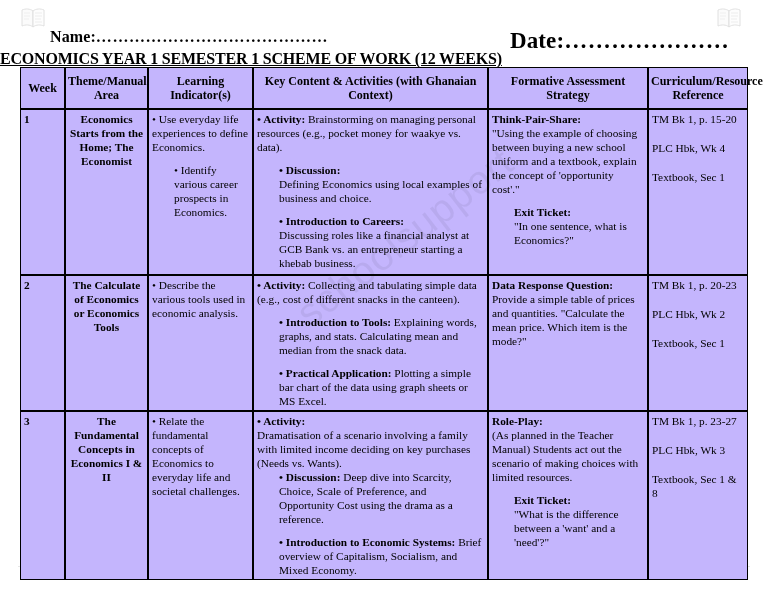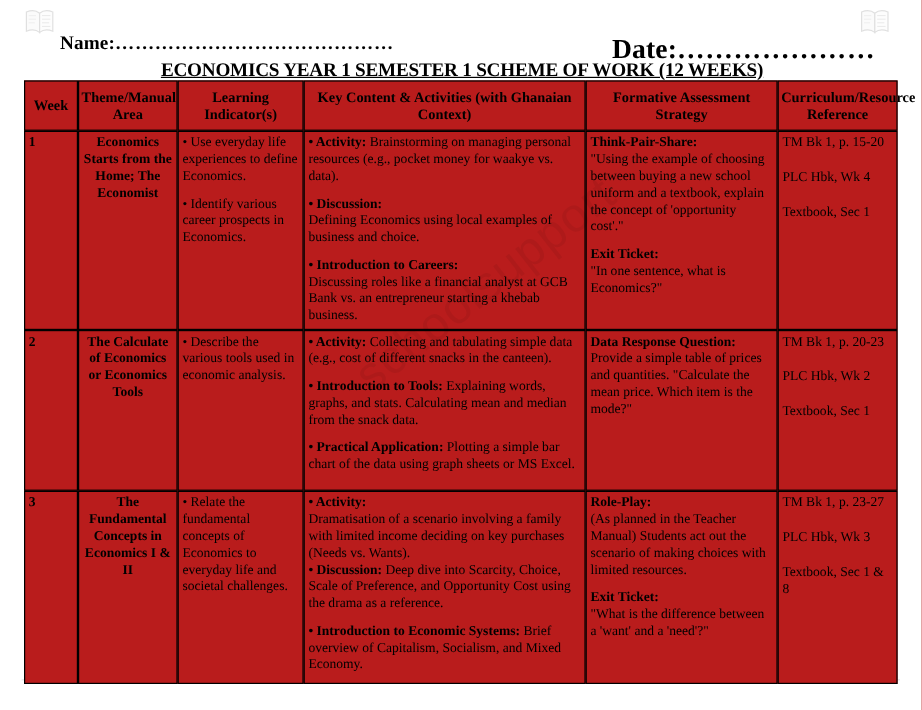--- a/index.html
+++ b/index.html
@@ -65,21 +65,21 @@
     font-weight: bold;
     letter-spacing: 0.6px;
   }
 
   
   .doc-title {
     position: absolute;
     top: 50px;
     left: 0;
     width: 636px;
-    text-align: right;
+    text-align: left;
     font-size: 16px;
     font-weight: bold;
     text-decoration: underline;
     letter-spacing: -0.2px;
   }
 
   
   .watermark {
     position: absolute;
     left: 240px;
@@ -100,21 +100,21 @@
 
   
   table.sow {
     position: absolute;
     top: 67px;
     left: 20px;
     width: 728px;
     border-collapse: separate;
     border-spacing: 0;
     table-layout: fixed;
-    background: #b91c1c;
+    background: #c4b5fd;
     z-index: 2;
   }
   table.sow th,
   table.sow td {
     border: 1px solid #000;
     vertical-align: top;
     padding: 2px 3px 2px 3px;
     font-size: 11.3px;
     line-height: 1.24;
     background: transparent;
@@ -143,21 +143,21 @@
 
   td.week  { font-weight: bold; font-size: 11.3px; }
   td.theme { font-weight: bold; text-align: center; }
   td.ind,
   td.key,
   td.fas,
   td.ref { font-weight: normal; }
 
   
   .blk { margin: 0 0 0 0; }
-  .blk + .blk { margin-top: 9px; }
+  .blk + .blk { margin-top: 9px; margin-left: 22px; }
   .blk.tight + .blk.tight { margin-top: 0px; }
   .lbl { font-weight: bold; }
 
   .ref-line { margin: 0; }
   .ref-line + .ref-line { margin-top: 15px; }
 
   
   .footer-rule {
     position: absolute;
     left: 18px;

